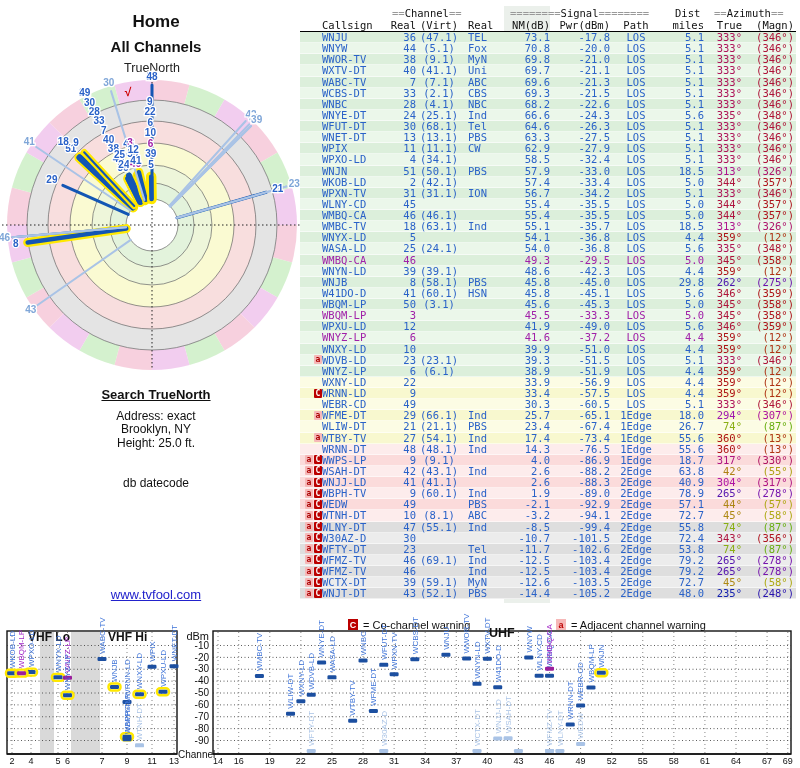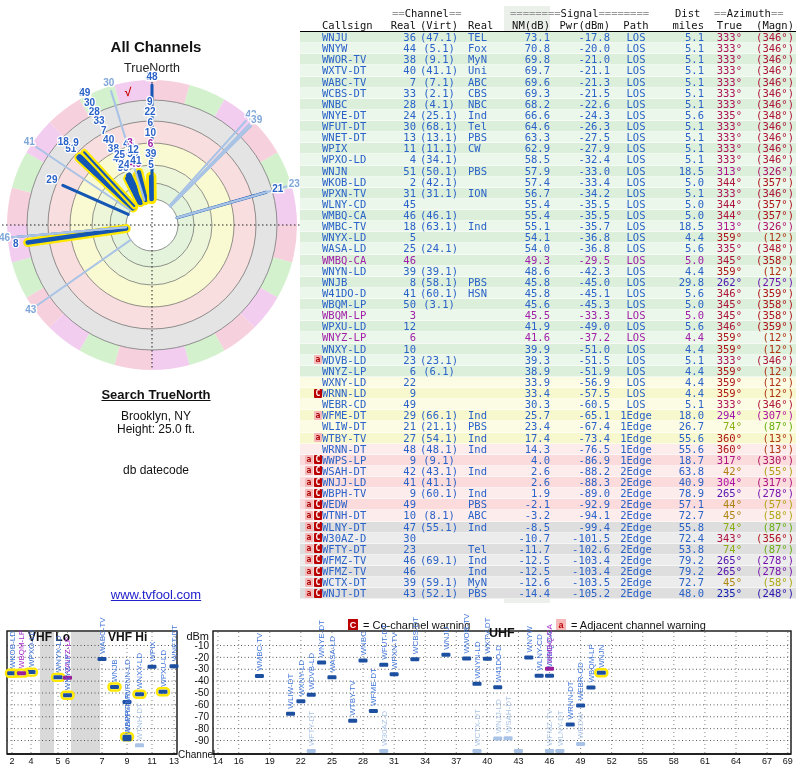--- a/index.html
+++ b/index.html
@@ -35,20 +35,21 @@
   .wa{background:#f6b8b8;color:#aa0000;}
   .wc{background:#bb0000;color:#fff;}
   #nmshade{position:absolute;left:504px;top:6px;width:46px;height:597px;background:rgba(100,140,100,0.13);pointer-events:none;}
   .eq{color:#999;}
   svg text{font-family:"Liberation Sans",sans-serif;}
 </style>
 </head>
 <body>
 <div id="page">
 
+  <div id="title1" class="ttl">Home</div>
   <div id="title2" class="ttl">All Channels</div>
   <svg id="radar" width="312" height="322" style="position:absolute;left:0;top:58px;">
       <path d="M152 42 L152 22 A145 145 0 0 1 189.5287615398655 26.94075518808509 L184.3523806378151 46.259271713866454 A125 125 0 0 0 152 42 Z" fill="#f6c8d8" opacity="0.85"></path>
       <path d="M184.3523806378151 46.259271713866454 L189.5287615398655 26.94075518808509 A145 145 0 0 1 224.5 41.42631645125638 L214.5 58.74682452694516 A125 125 0 0 0 184.3523806378151 46.259271713866454 Z" fill="#cdeec6" opacity="0.85"></path>
       <path d="M214.5 58.74682452694516 L224.5 41.42631645125638 A145 145 0 0 1 254.53048327204937 64.4695167279506 L240.38834764831842 78.61165235168156 A125 125 0 0 0 214.5 58.74682452694516 Z" fill="#f0c4ec" opacity="0.85"></path>
       <path d="M240.38834764831842 78.61165235168156 L254.53048327204937 64.4695167279506 A145 145 0 0 1 277.5736835487436 94.49999999999999 L260.25317547305485 104.49999999999999 A125 125 0 0 0 240.38834764831842 78.61165235168156 Z" fill="#f6c8d8" opacity="0.85"></path>
       <path d="M260.25317547305485 104.49999999999999 L277.5736835487436 94.49999999999999 A145 145 0 0 1 292.05924481191494 129.4712384601345 L272.74072828613356 134.6476193621849 A125 125 0 0 0 260.25317547305485 104.49999999999999 Z" fill="#cdeec6" opacity="0.85"></path>
       <path d="M272.74072828613356 134.6476193621849 L292.05924481191494 129.4712384601345 A145 145 0 0 1 297 167 L277 167 A125 125 0 0 0 272.74072828613356 134.6476193621849 Z" fill="#f0c4ec" opacity="0.85"></path>
       <path d="M277 167 L297 167 A145 145 0 0 1 292.05924481191494 204.5287615398655 L272.74072828613356 199.35238063781512 A125 125 0 0 0 277 167 Z" fill="#f6c8d8" opacity="0.85"></path>
       <path d="M272.74072828613356 199.35238063781512 L292.05924481191494 204.5287615398655 A145 145 0 0 1 277.5736835487436 239.49999999999997 L260.25317547305485 229.49999999999997 A125 125 0 0 0 272.74072828613356 199.35238063781512 Z" fill="#cdeec6" opacity="0.85"></path>
@@ -187,20 +188,21 @@
       <text x="150.398825358487" y="78.26876622357942" text-anchor="middle" font-size="10px" font-weight="bold" fill="#2a62c8" stroke="#ffffff" stroke-width="2.5px" paint-order="stroke">10</text>
       <text x="150.2155750908955" y="67.77036542443732" text-anchor="middle" font-size="10px" font-weight="bold" fill="#2a62c8" stroke="#ffffff" stroke-width="2.5px" paint-order="stroke">6</text>
       <text x="150.032324823304" y="57.2719646252952" text-anchor="middle" font-size="10px" font-weight="bold" fill="#2a62c8" stroke="#ffffff" stroke-width="2.5px" paint-order="stroke">22</text>
       <text x="149.84907455571252" y="46.773563826153094" text-anchor="middle" font-size="10px" font-weight="bold" fill="#2a62c8" stroke="#ffffff" stroke-width="2.5px" paint-order="stroke">9</text>
       <text x="151.99999999999997" y="22" text-anchor="middle" font-size="10px" font-weight="bold" fill="#2a62c8" stroke="#ffffff" stroke-width="2.5px" paint-order="stroke">27</text>
       <text x="151.99999999999997" y="22" text-anchor="middle" font-size="10px" font-weight="bold" fill="#2a62c8" stroke="#ffffff" stroke-width="2.5px" paint-order="stroke">48</text>
     </svg>
 
   <div id="search">
     <div class="head">Search TrueNorth</div>
+    <div>Address: exact</div>
     <div>Brooklyn, NY</div>
     <div>Height: 25.0 ft.</div>
     <div class="gap"></div>
     <div>db datecode</div>
   </div>
   <div id="link">
     <a>www.tvfool.com</a>
   </div>
 
   <div id="nmshade"></div>

